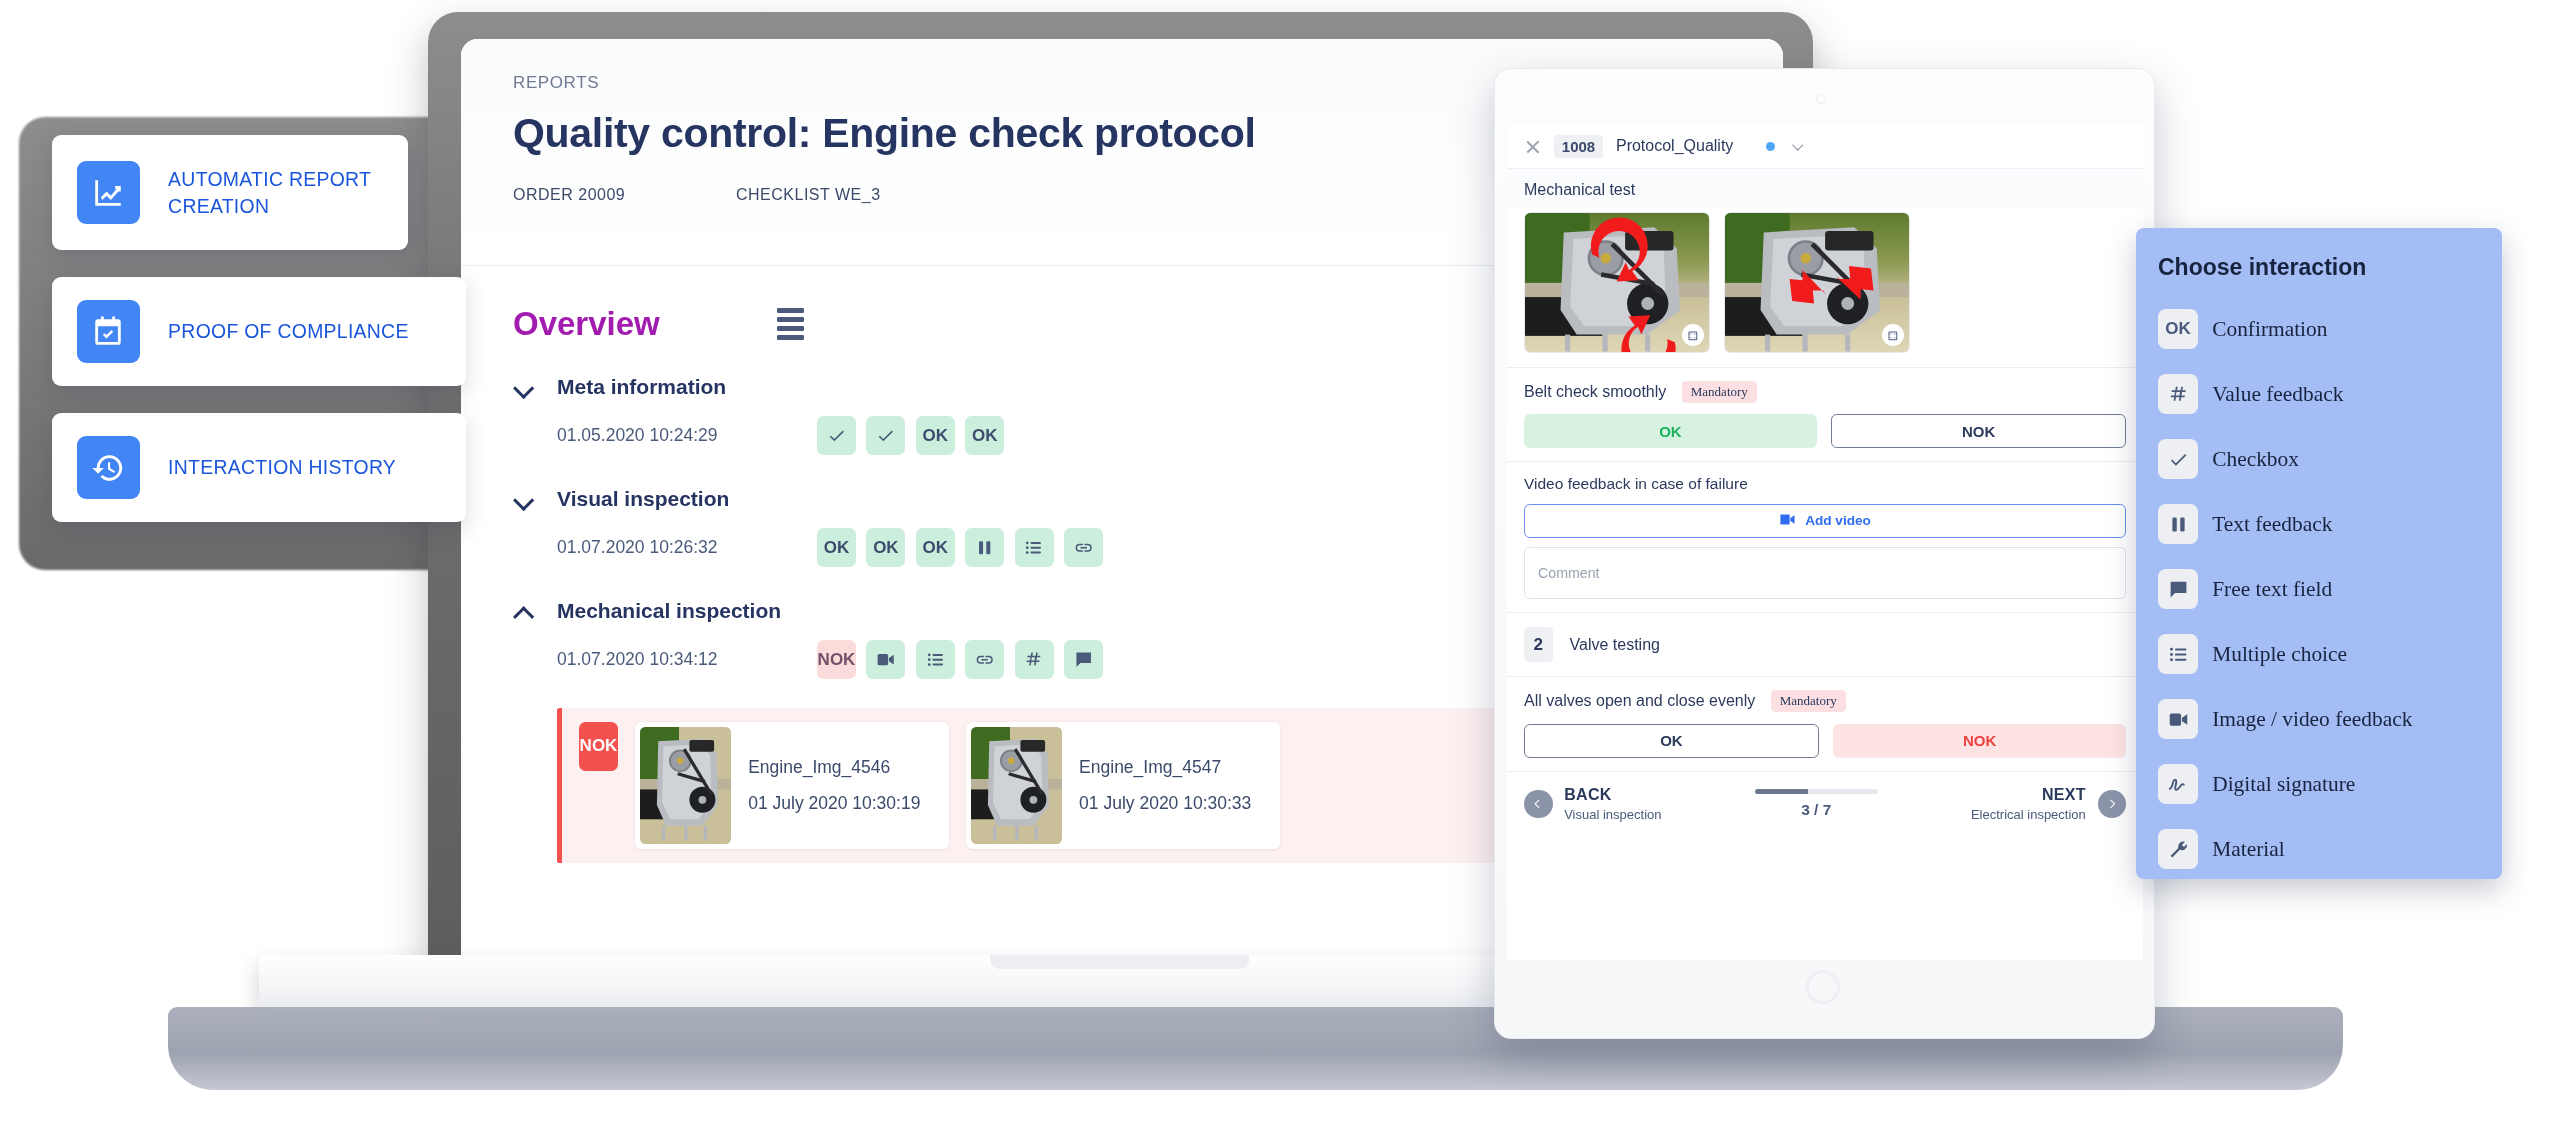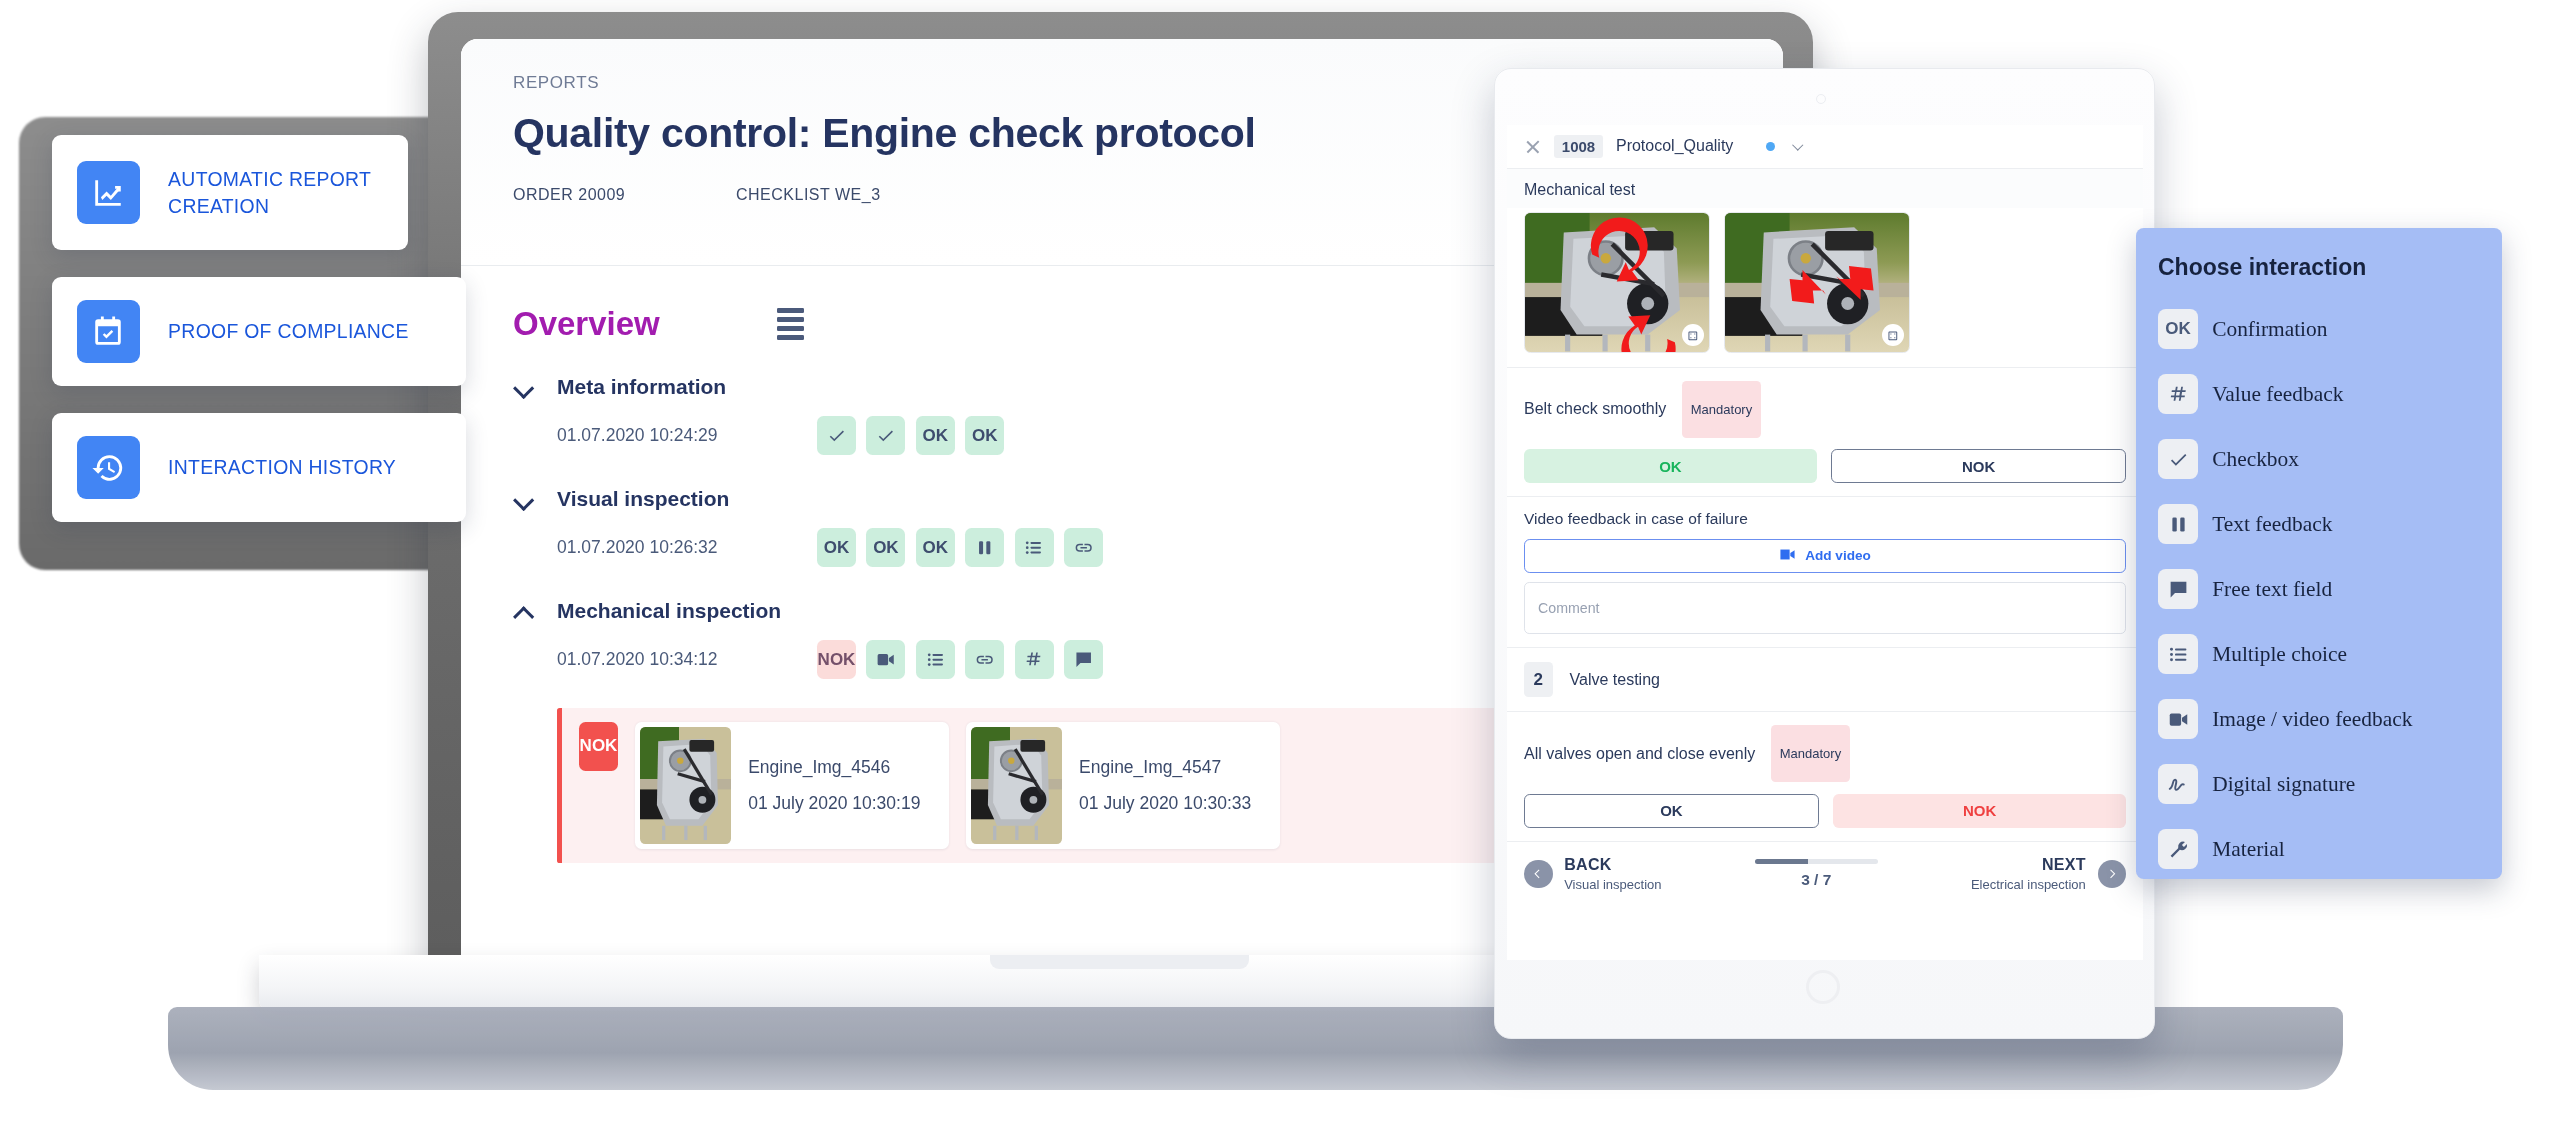--- a/index.html
+++ b/index.html
@@ -163,21 +163,21 @@
   .t-img { position:relative; width:186px; height:141px; border-radius:6.5px; overflow:hidden; border:0.6px solid #e6e9ee; flex:none;}
   .t-img .fs {
     position:absolute; right:5.2px; bottom:5.2px; width:22px; height:22px;
     background:#fff; border-radius:50%; display:flex; align-items:center; justify-content:center;
   }
   .t-img .fs svg { width:11.7px; height:11.7px; fill:#4a5a7a; }
 
   .t-block { padding: 13px 17px; border-top:0.6px solid #eceef1; background:#fff;}
   .t-q { display:flex; align-items:center; gap:15.5px; }
   .t-q .qt { font-size:16px; color:#2b3a5c;}
-  .pill { background:#fbdfe2; color:#2b3a5c; font-size:13px; padding:21px 9px; border-radius:4.5px;}
+  .pill { background:#fbdfe2; color:#2b3a5c; font-size:13px; padding:3px 9px; border-radius:4.5px;font-family:Liberation Serif, serif;}
   .btn-row { display:flex; gap:14.2px; margin-top:11.7px;}
   .ob { flex:1; height:34px; border-radius:5.8px; display:flex; align-items:center; justify-content:center; font-size:15px; font-weight:600;}
   .ob.ok-sel { background:#d7f2e1; color:#18b45c; }
   .ob.ok-out { background:#fff; border:1.3px solid #6e7a92; color:#2b3a5c; }
   .ob.nok-out { background:#fff; border:1.3px solid #6e7a92; color:#2b3a5c; }
   .ob.nok-sel { background:#fde3e3; color:#ef4040; }
 
   .t-lab { font-size:15.5px; color:#2b3a5c; }
   .addvid {
     margin-top:10.4px; height:34px; border:1.3px solid #6b8ff0; border-radius:5.8px; background:#fff;
@@ -253,21 +253,21 @@
               <i></i>
             </div>
         </div>
         <div id="sections">
             <div class="sec">
               <div class="sec-head">
                 <span class="chev"></span>
                 <span class="sec-name">Meta information</span>
               </div>
               <div class="sec-sub">
-                <span class="sec-time">01.07.2020 10:24:29</span>
+                <span class="sec-time">01.05.2020 10:24:29</span>
                 <div class="badges">
                   <span class="badge">
                     <svg viewBox="0 0 24 24">
                       <path d="M9 16.2L4.8 12l-1.4 1.4L9 19 21 7l-1.4-1.4z"></path>
                     </svg>
                   </span>
                   <span class="badge">
                     <svg viewBox="0 0 24 24">
                       <path d="M9 16.2L4.8 12l-1.4 1.4L9 19 21 7l-1.4-1.4z"></path>
                     </svg>

